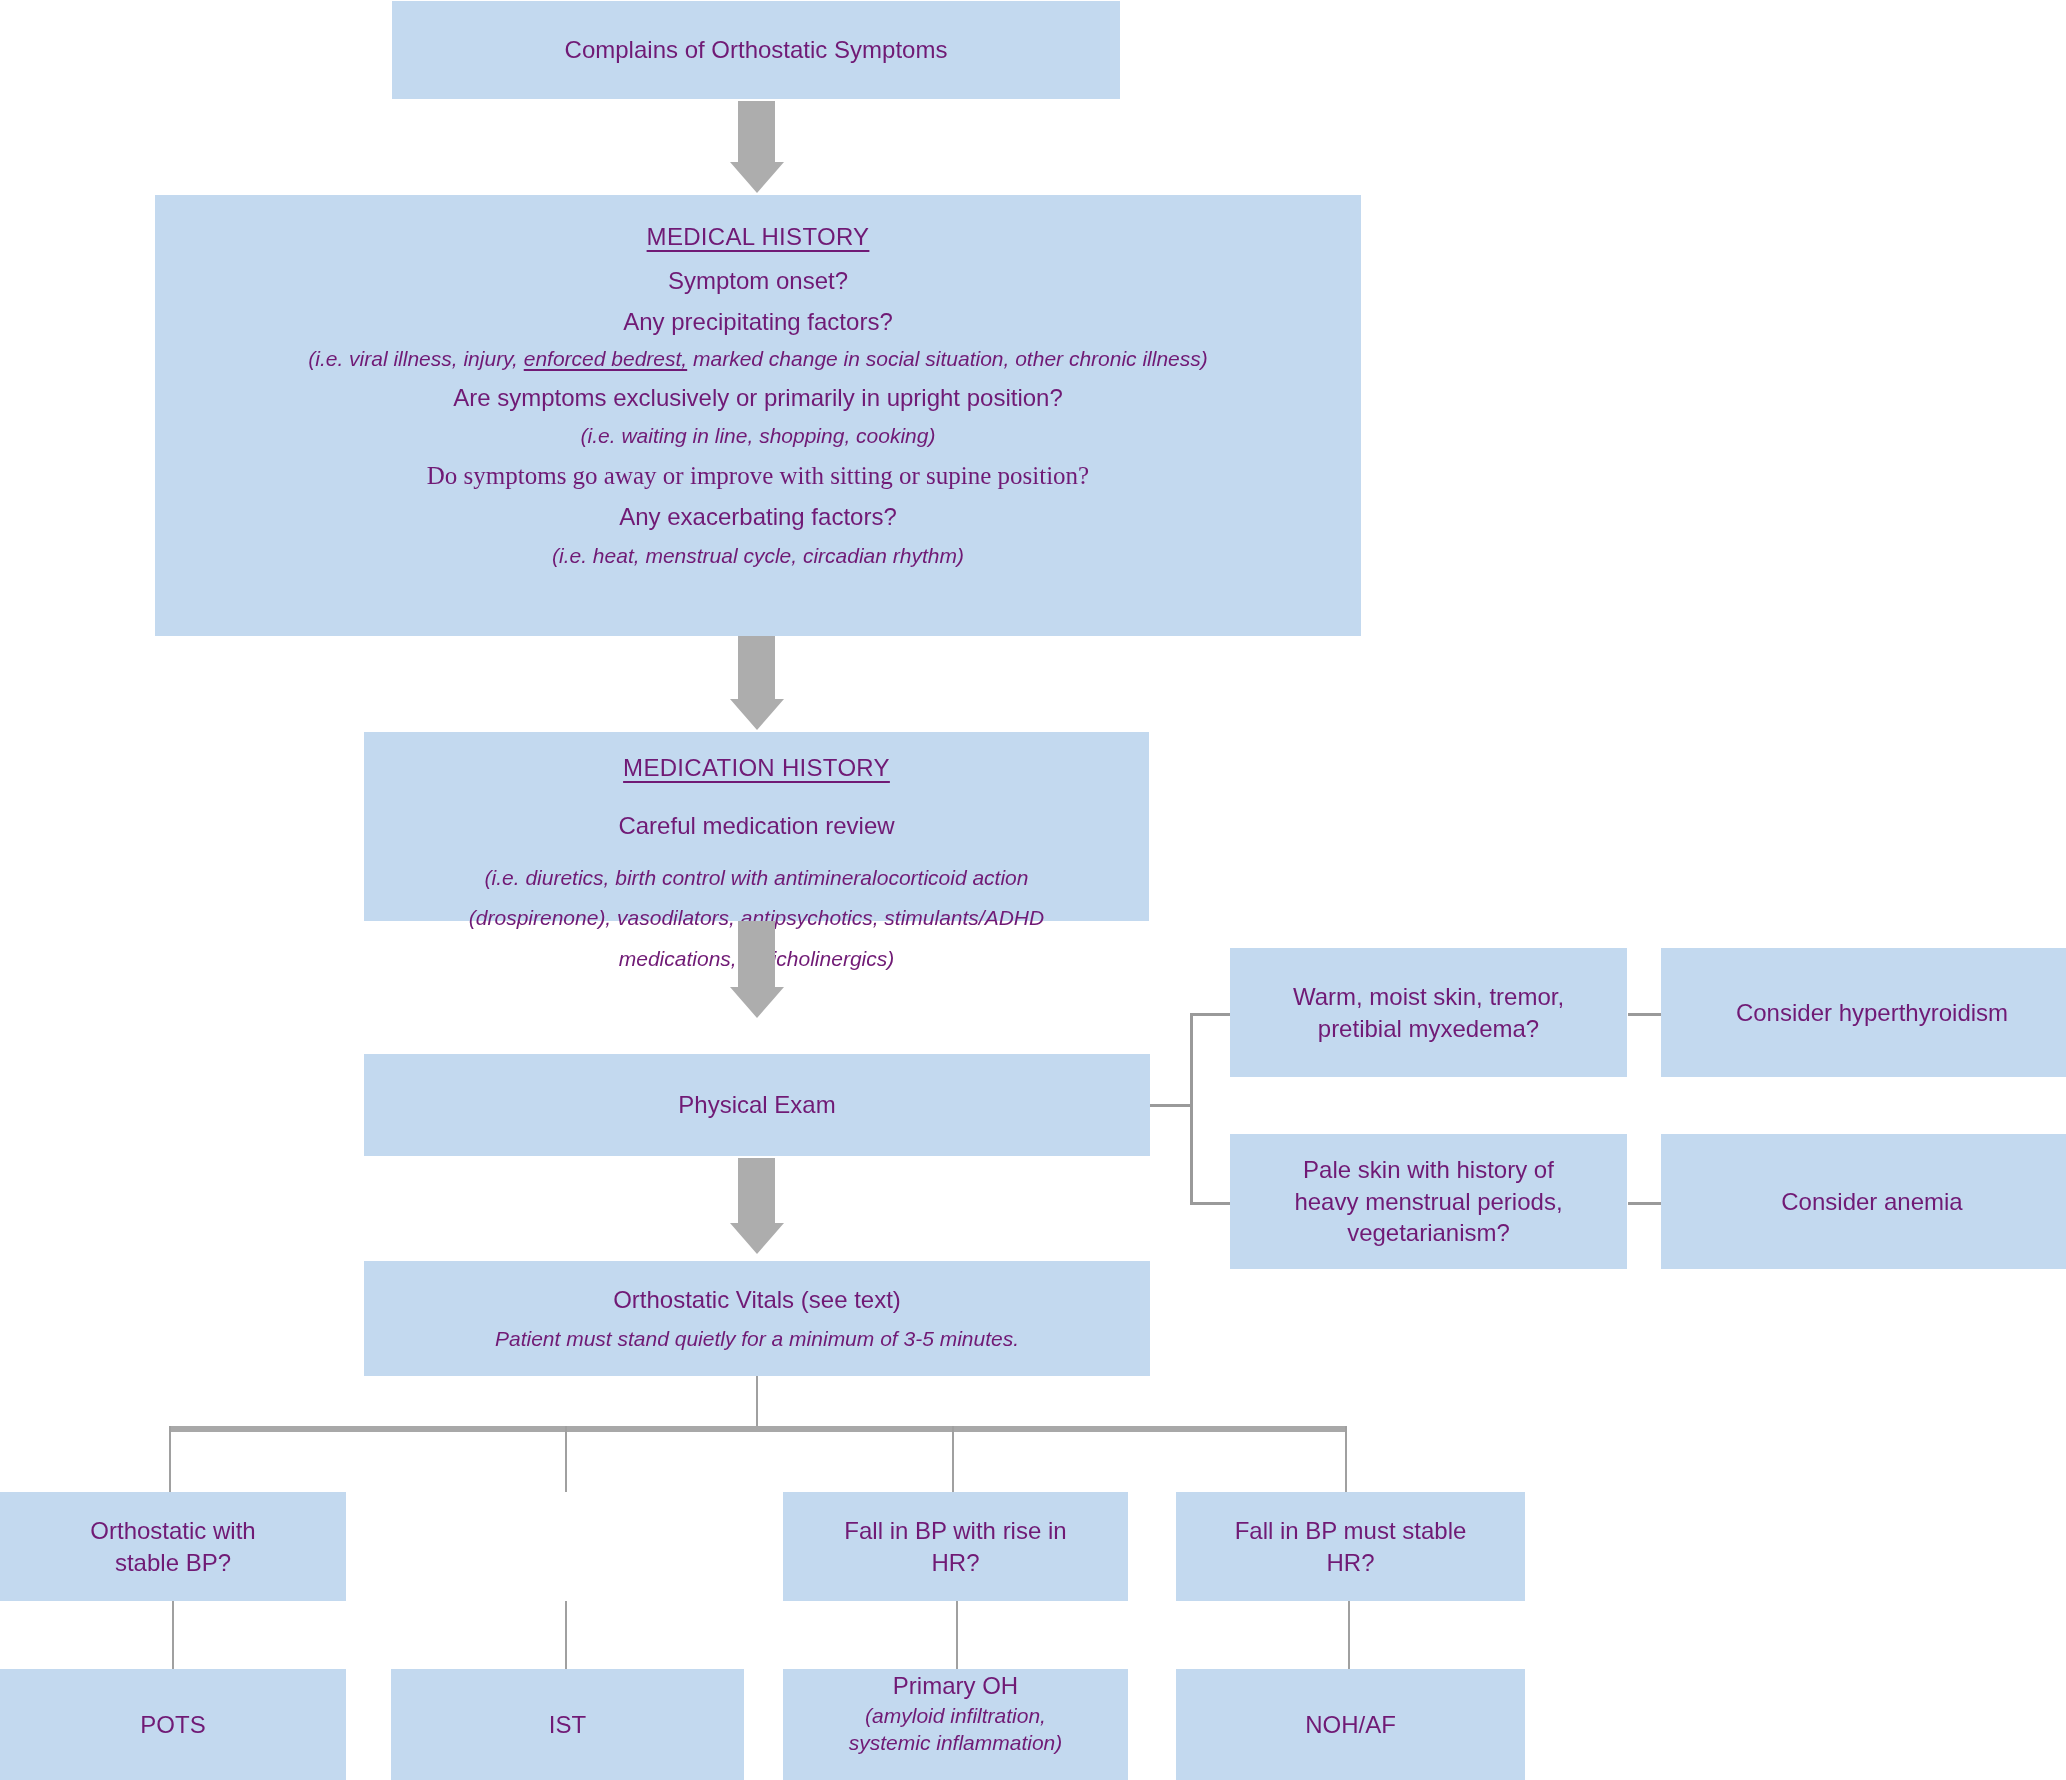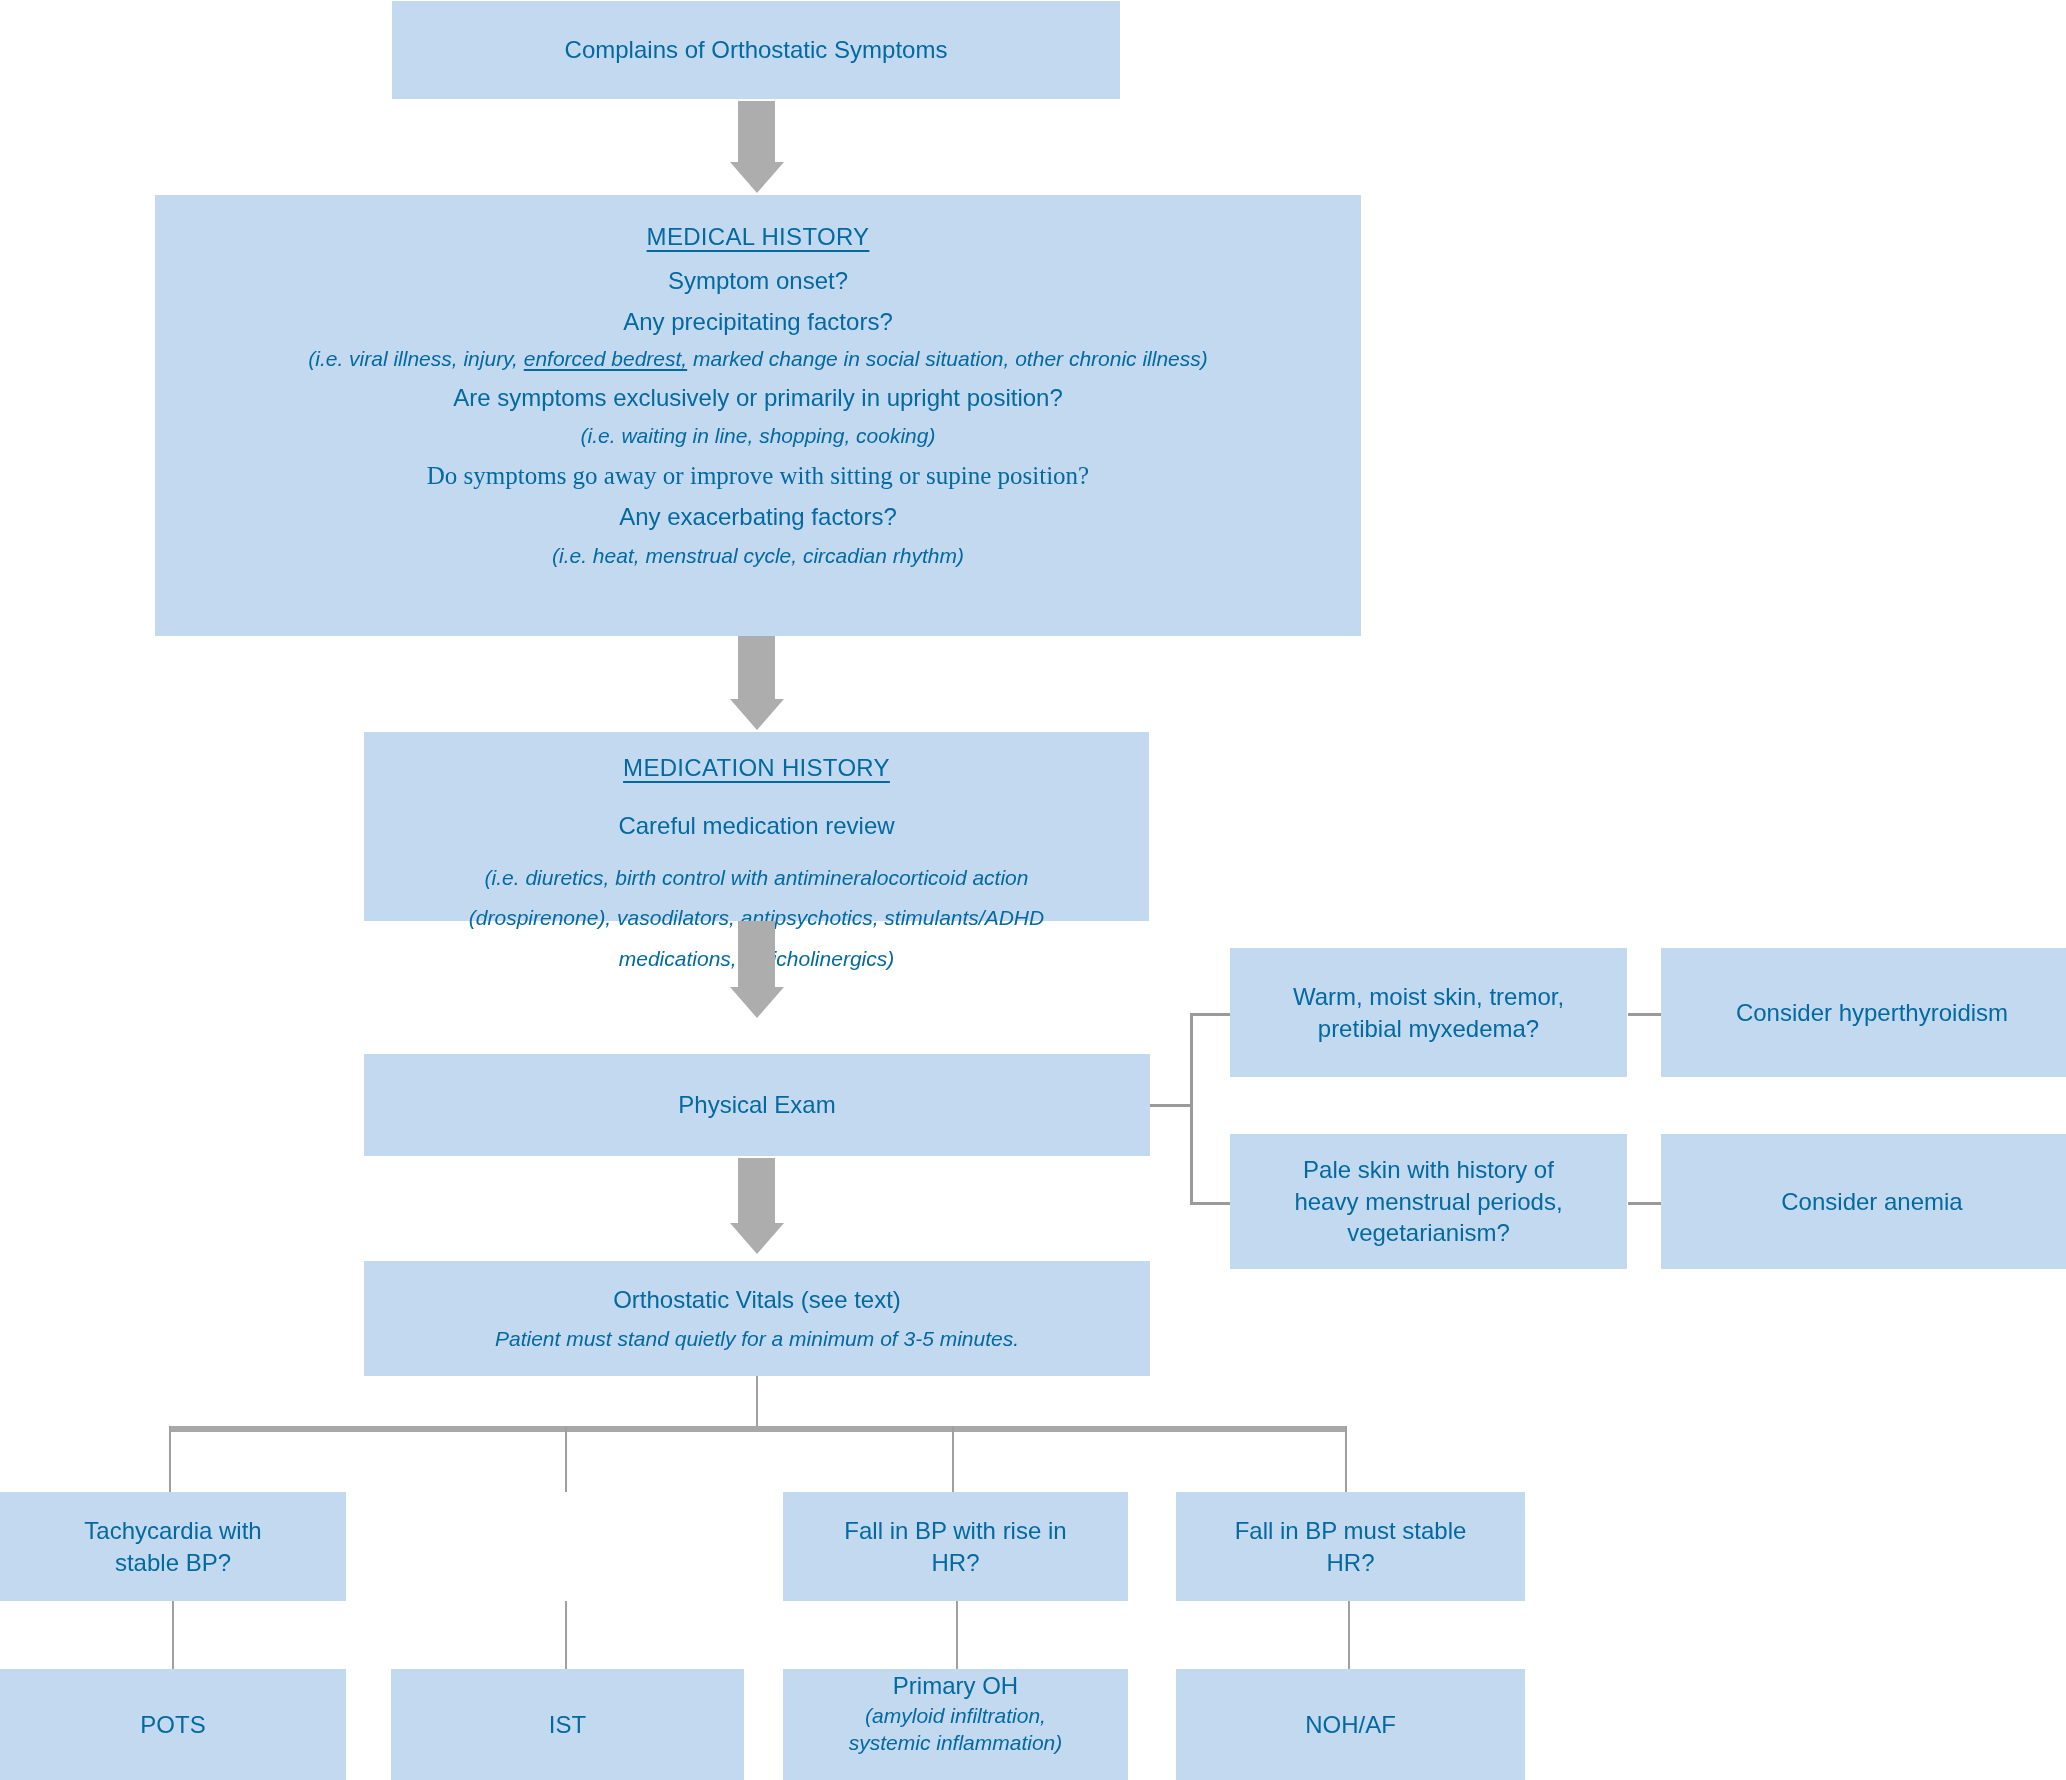--- a/index.html
+++ b/index.html
@@ -25,21 +25,21 @@
     justify-content: center;
     text-align: center;
     box-sizing: border-box;
     padding: 2.6px 9px;
     line-height: 1.32;
   }
   .ln {                      
     display: block;
     width: 100%;
     font-size: 24px;
-    color: #0369a1;
+    color: #701a75;
     white-space: nowrap;
   }
   .ln.wrap { white-space: normal; }
   .ln.hdr {
     text-decoration: underline;
     text-underline-offset: 4.5px;
     letter-spacing: 0.3px;
     margin-bottom: 12.8px;
   }
   .ln.ital {
@@ -142,21 +142,21 @@
   </div>
 
   <div class="line-v thin" style="left:756px; top:1376px; height:54px;"></div>
   <div class="line-h thick" style="left:169px; top:1426px; width:1177px;"></div>
   <div class="line-v thin" style="left:169px; top:1426px; height:66px;"></div>
   <div class="line-v thin" style="left:565px; top:1426px; height:66px;"></div>
   <div class="line-v thin" style="left:952px; top:1426px; height:66px;"></div>
   <div class="line-v thin" style="left:1345px; top:1426px; height:66px;"></div>
 
   <div class="node" style="left:0px; top:1492px; width:346px; height:109px;">
-    <span class="ln wrap">Tachycardia with</span>
+    <span class="ln wrap">Orthostatic with</span>
     <span class="ln wrap">stable BP?</span>
   </div>
   <div class="node" style="left:783px; top:1492px; width:345px; height:109px;">
     <span class="ln wrap">Fall in BP with rise in</span>
     <span class="ln wrap">HR?</span>
   </div>
   <div class="node" style="left:1176px; top:1492px; width:349px; height:109px;">
     <span class="ln wrap">Fall in BP must stable</span>
     <span class="ln wrap">HR?</span>
   </div>

